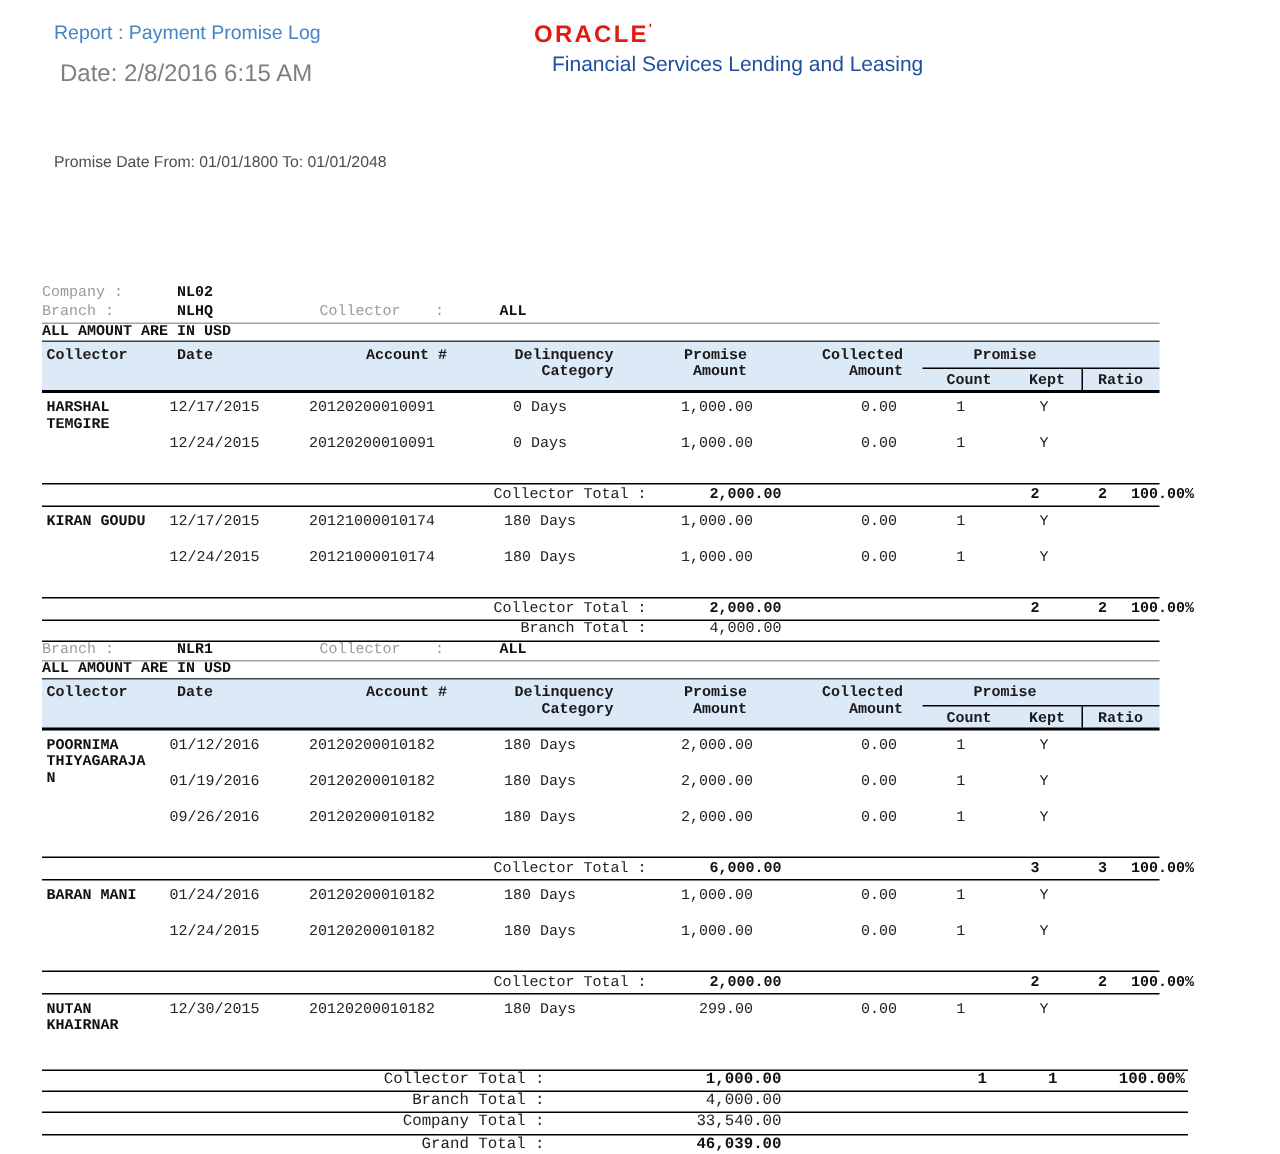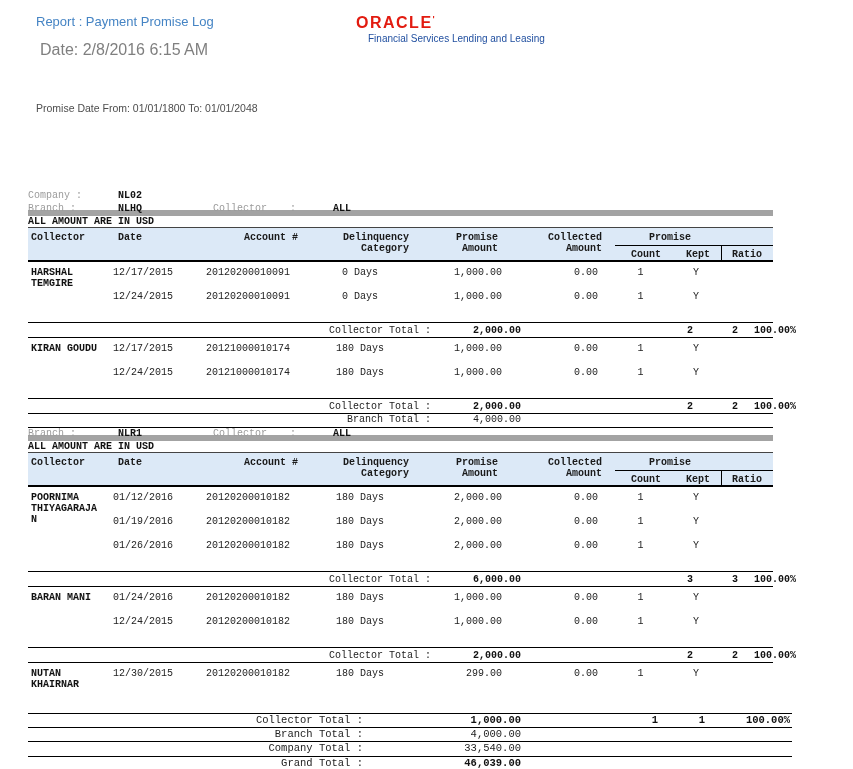--- a/index.html
+++ b/index.html
@@ -9,30 +9,30 @@
     font-family:"Liberation Sans", sans-serif;
   }
   .page { padding:14px 0 0 28px; position:relative; }
 
   
   .report-title { margin-left:8px; font-size:13px; color:#4584c4; }
   .report-date  { margin-left:12px; margin-top:12px; font-size:16px; color:#7f7f7f; }
   .logo-block { position:absolute; left:356px; top:14px; }
   .logo-main { font-size:16px; font-weight:bold; color:#e21b10; letter-spacing:1.5px; font-family:"Liberation Sans",sans-serif; }
   .logo-mark { font-size:9px; vertical-align:super; font-weight:bold; }
-  .logo-sub  { margin-left:12px; margin-top:1px; font-size:10px; color:#1f4e9f; }
+  .logo-sub  { margin-left:12px; margin-top:1px; font-size:14px; color:#1f4e9f; }
   .promise-range { margin-left:8px; margin-top:43px; font-size:10.5px; color:#4d4d4d; }
   .report-area { margin-top:76px; font-family:"Liberation Mono","DejaVu Sans Mono",monospace; font-size:10px; color:#222; }
   .gray { color:#9b9b9b; }
 
   .company-line { position:relative; height:13px; width:745px; }
   .company-line .lbl { position:absolute; left:0; }
   .company-line .val { position:absolute; left:90px; font-weight:bold; color:#111;text-align:right; }
 
-  .branch-info { position:relative; height:13px; width:745px; border-bottom:6px solid #a3a3a3; }
+  .branch-info { position:relative; height:13px; width:745px; border-bottom:1px solid #a3a3a3; }
   .branch-info .b-lbl { position:absolute; left:0; }
   .branch-info .b-val { position:absolute; left:90px; font-weight:bold; color:#111; }
   .branch-info .c-lbl { position:absolute; left:185px; }
   .branch-info .c-colon { position:absolute; left:262px; }
   .branch-info .c-val { position:absolute; left:305px; font-weight:bold; color:#111; }
 
   .amount-note { height:11px; line-height:11px; font-weight:bold; color:#111; width:745px; }
 
   
   .thead {
@@ -272,21 +272,21 @@
                 <div class="c-date">01/19/2016</div>
                 <div class="c-account">20120200010182</div>
                 <div class="c-delinq">180 Days</div>
                 <div class="c-promise">2,000.00</div>
                 <div class="c-collected">0.00</div>
                 <div class="c-count">1</div>
                 <div class="c-kept">Y</div>
                 <div class="c-ratio"></div>
               </div>
               <div class="t-row">
-                <div class="c-date">01/26/2016</div>
+                <div class="c-date">09/26/2016</div>
                 <div class="c-account">20120200010182</div>
                 <div class="c-delinq">180 Days</div>
                 <div class="c-promise">2,000.00</div>
                 <div class="c-collected">0.00</div>
                 <div class="c-count">1</div>
                 <div class="c-kept">Y</div>
                 <div class="c-ratio"></div>
               </div>
             </div>
           </div>

